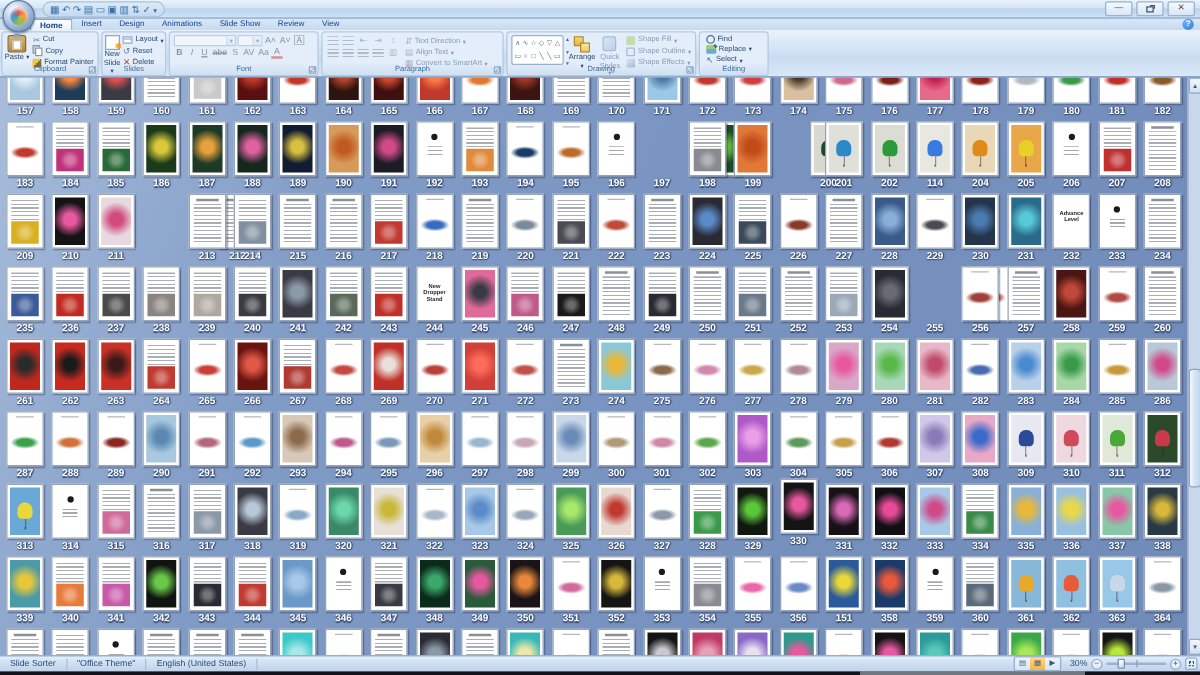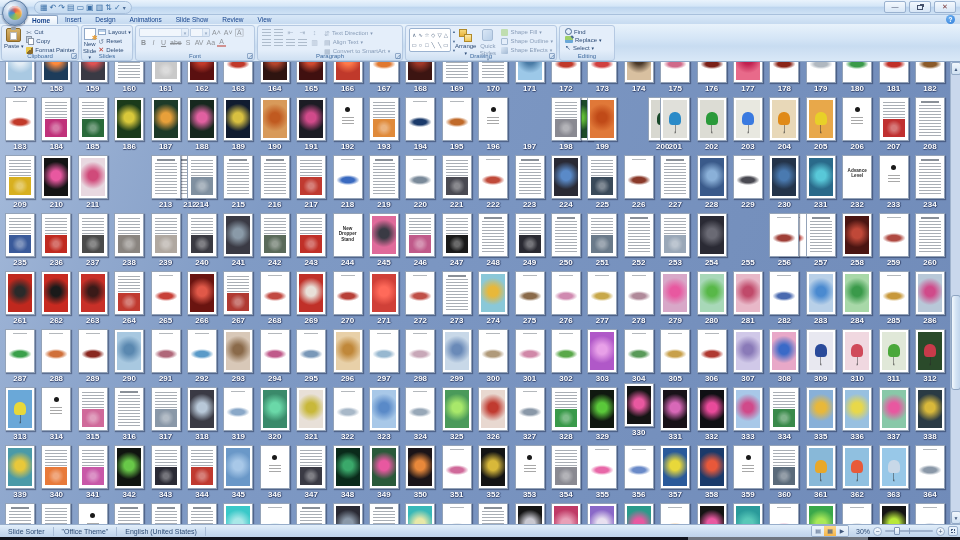--- a/index.html
+++ b/index.html
@@ -598,21 +598,21 @@
         <div class="cell" style="left: 660.2px; top: 35px;">
           <div class="thumb ty-g" style="--c1: #e0e0da; --c2: #2a8ac8;"></div>
           <div class="num">201</div>
         </div>
         <div class="cell" style="left: 696.6px; top: 35px;">
           <div class="thumb ty-g" style="--c1: #dcdcd4; --c2: #2a9a3a;"></div>
           <div class="num">202</div>
         </div>
         <div class="cell" style="left: 733px; top: 35px;">
           <div class="thumb ty-g" style="--c1: #e8e8e0; --c2: #3a7ae0;"></div>
-          <div class="num">203</div>
+          <div class="num">114</div>
         </div>
         <div class="cell" style="left: 769.4px; top: 35px;">
           <div class="thumb ty-g" style="--c1: #e8d8b8; --c2: #e08a18;"></div>
           <div class="num">204</div>
         </div>
         <div class="cell" style="left: 805.8px; top: 35px;">
           <div class="thumb ty-g" style="--c1: #e8a84a; --c2: #e8d028;"></div>
           <div class="num">205</div>
         </div>
         <div class="cell" style="left: 842.2px; top: 35px;">
@@ -1218,21 +1218,21 @@
         <div class="cell" style="left: 587.4px; top: 383px;">
           <div class="thumb ty-w" style="--c1: #e868a8;"></div>
           <div class="num">355</div>
         </div>
         <div class="cell" style="left: 623.8px; top: 383px;">
           <div class="thumb ty-w" style="--c1: #6a8ac8;"></div>
           <div class="num">356</div>
         </div>
         <div class="cell" style="left: 660.2px; top: 383px;">
           <div class="thumb ty-p" style="--c1: #2a5a9a; --c2: #e8d83a;"></div>
-          <div class="num">357</div>
+          <div class="num">151</div>
         </div>
         <div class="cell" style="left: 696.6px; top: 383px;">
           <div class="thumb ty-p" style="--c1: #1a3a6a; --c2: #e8583a;"></div>
           <div class="num">358</div>
         </div>
         <div class="cell" style="left: 733px; top: 383px;">
           <div class="thumb ty-l"></div>
           <div class="num">359</div>
         </div>
         <div class="cell" style="left: 769.4px; top: 383px;">

